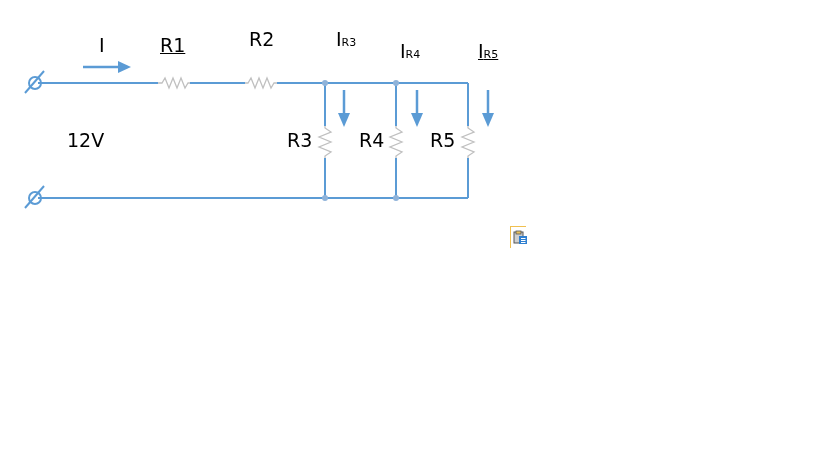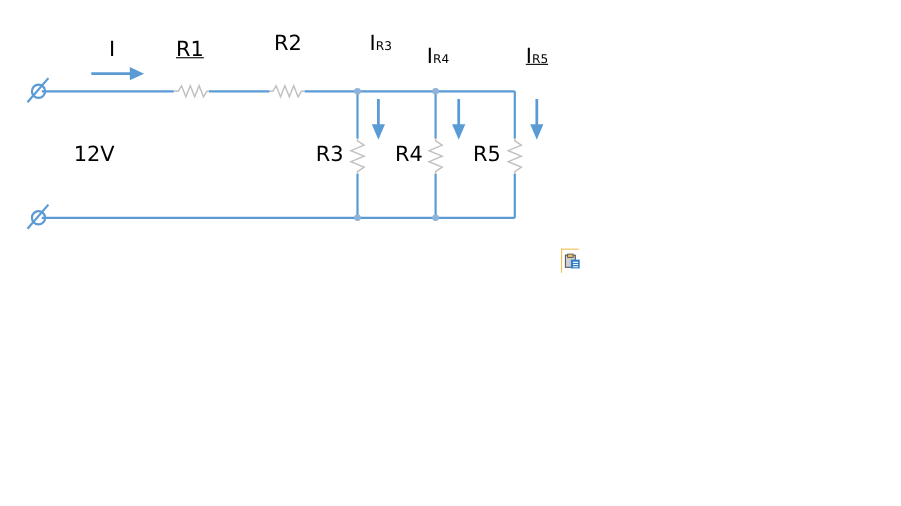--- a/index.html
+++ b/index.html
@@ -65,21 +65,21 @@
     <line x1="488" y1="90" x2="488" y2="115" stroke="#5b9bd5" stroke-width="2.5"></line>
     <polygon points="482,113 488,127 494,113" fill="#5b9bd5"></polygon>
   </g>
 </svg>
 
 <div class="lbl" style="left:99px;top:34px;">I</div>
 <div class="lbl" style="left:160px;top:34px;text-decoration:underline;">R1</div>
 <div class="lbl" style="left:249px;top:28px;">R2</div>
 
 <div class="lbl" style="left:336px;top:28px;"><span>I</span><span class="sub">R3</span></div>
-<div class="lbl" style="left:388px;top:40px;"><span>I</span><span class="sub">R4</span></div>
+<div class="lbl" style="left:400px;top:40px;"><span>I</span><span class="sub">R4</span></div>
 <div class="lbl" style="left:478px;top:40px;text-decoration:underline;"><span>I</span><span class="sub">R5</span></div>
 
 <div class="lbl" style="left:19px;top:129px;margin-left:48px;">12V</div>
 <div class="lbl" style="left:287px;top:129px;">R3</div>
 <div class="lbl" style="left:359px;top:129px;">R4</div>
 <div class="lbl" style="left:430px;top:129px;">R5</div>
 
 <div class="paste">
   <svg width="16" height="16" viewBox="0 0 16 16" style="position:absolute;left:2px;top:3px;">
     <rect x="1" y="2" width="9" height="11" fill="#cfcfcf" stroke="#555" stroke-width="1"></rect>

